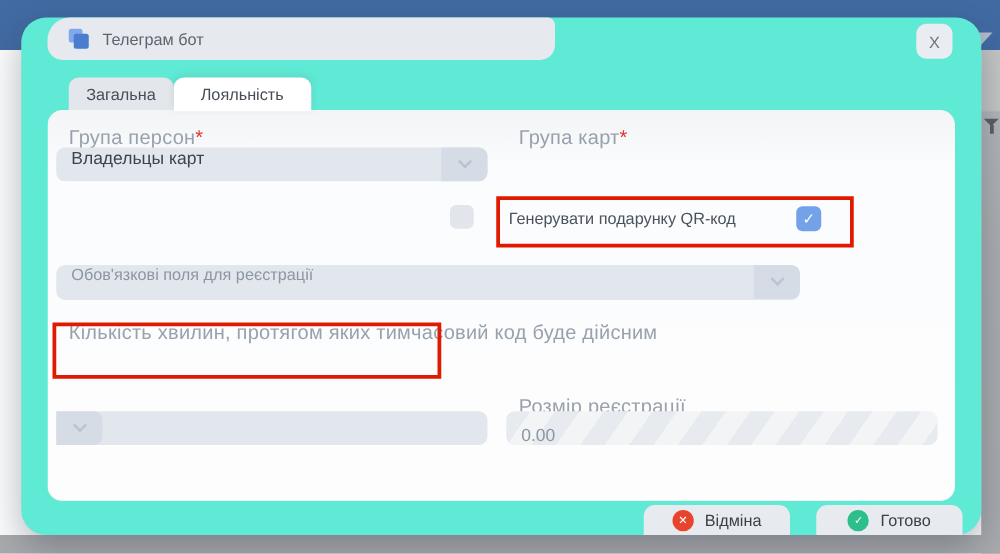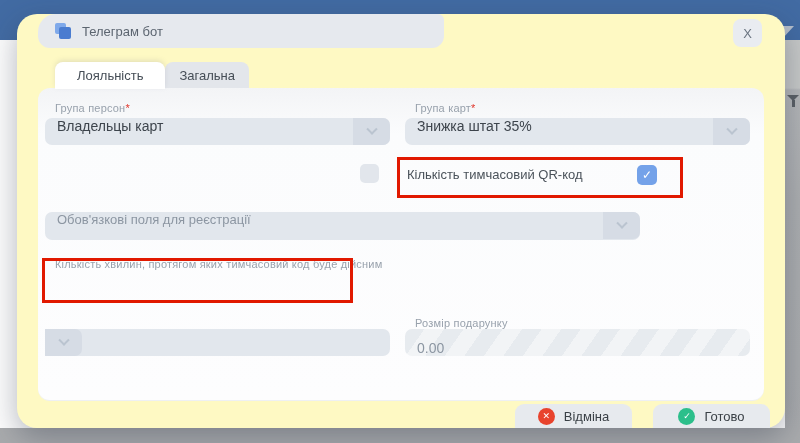--- a/index.html
+++ b/index.html
@@ -19,42 +19,42 @@
   .band-chevron{position:absolute;left:772px;top:26px;width:0;height:0;
     border-left:11px solid transparent;border-right:11px solid transparent;border-top:12px solid #c9ced4;opacity:.85;}
   .bg-right{position:absolute;left:785px;top:40px;width:15px;height:403px;
     background:linear-gradient(180deg,#c6c8c7 0,#c6c8c7 48px,#b4b6b8 50px,#acaeb0 160px,#a9abad 100%);}
   .funnel{position:absolute;left:2px;top:55px;width:0;height:0;
     border-left:6px solid transparent;border-right:6px solid transparent;border-top:6px solid #5a5f64;}
   .funnel::after{content:"";position:absolute;left:-1.5px;top:-1px;width:3px;height:7px;background:#5a5f64;}
   .bg-bottom{position:absolute;left:0;top:428px;width:800px;height:15px;background:#a9abad;}
 
   
-  .modal{position:absolute;left:17px;top:14px;width:768px;height:414px;background:#fef9c3;
+  .modal{position:absolute;left:17px;top:14px;width:768px;height:414px;background:#5eead4;
     border-radius:20px;box-shadow:0 10px 30px rgba(40,50,70,.35);z-index:10;}
   .modal-chip{position:absolute;left:21px;top:0;width:406px;height:34px;background:#e6e9ee;
     border-radius:18px 6px 12px 12px;display:flex;align-items:center;gap:11px;padding-left:17px;}
   .chip-icon{position:relative;width:16px;height:16px;flex:0 0 16px;}
   .chip-icon .sq1{position:absolute;left:0;top:0;width:11px;height:11px;background:#7fa9ea;border-radius:2px;}
   .chip-icon .sq2{position:absolute;left:4px;top:4px;width:12px;height:12px;background:#4a7cd0;border-radius:2px;}
   .chip-title{font-size:13px;color:#5c6570;}
   .close{position:absolute;right:23px;top:5px;width:29px;height:28px;border:none;background:#e9ecf1;
     border-radius:8px;font-size:13px;color:#6a7480;cursor:pointer;font-family:inherit;}
 
   
   .tabs{position:absolute;left:38px;top:48px;display:flex;}
   .tab{height:27px;padding:0 14px;display:flex;align-items:center;font-size:13px;color:#454d56;
     background:#e3e6eb;border-radius:8px 8px 0 0;cursor:pointer;}
   .tab.active{background:#fff;box-shadow:0 -2px 5px rgba(120,130,145,.18);position:relative;z-index:2;padding:0 22px;}
 
   
   .panel{position:absolute;left:21px;top:74px;width:726px;height:313px;border-radius:12px;
     background:linear-gradient(180deg,#f3f4f6 0,#fbfcfd 46px,#fdfdfe 100%);
     border-bottom:1px solid #eef0f3;}
-  .flabel{position:absolute;font-size:11px;color:#98a1ac;letter-spacing:.2px;}
+  .flabel{position:absolute;font-size:16px;color:#98a1ac;letter-spacing:.2px;}
   .req{color:#e0352b;}
   .field{position:absolute;height:27px;background:#e2e7ed;border-radius:7px;display:flex;align-items:flex-start;}
   .field .val{font-size:14px;color:#3d444c;padding-left:12px;flex:1;white-space:nowrap;overflow:hidden;}
   .field .val.placeholder{font-size:13px;color:#8c96a2;}
   .dd-btn{width:37px;height:27px;background:#d6dce5;border-radius:0 7px 7px 0;flex:0 0 37px;
     display:flex;align-items:center;justify-content:center;cursor:pointer;}
   .chev{width:8px;height:8px;border-right:2px solid #bac4d0;border-bottom:2px solid #bac4d0;
     transform:rotate(45deg) translate(-2px,-2px);}
   .chk-label{position:absolute;font-size:13px;color:#4a525a;line-height:17px;}
   .checkbox{position:absolute;width:19px;height:19px;background:#e2e6ec;border-radius:5px;cursor:pointer;}
@@ -99,69 +99,63 @@
     <div class="modal-chip">
       <span class="chip-icon">
           <i class="sq1"></i>
           <i class="sq2"></i>
         </span>
       <span class="chip-title">Телеграм бот</span>
     </div>
     <button class="close">X</button>
 
     <div class="tabs">
+      <div class="tab">Загальна</div>
       <div class="tab active">Лояльність</div>
-      <div class="tab">Загальна</div>
     </div>
 
     <div class="panel">
 
       <label class="flabel" style="left:17px;top:14px;">
         <span>Група персон</span><span class="req">*</span>
       </label>
       <div class="field" style="left:7px;top:30px;width:345px;">
         <span class="val">Владельцы карт</span>
         <span class="dd-btn">
             <i class="chev"></i>
           </span>
       </div>
 
       <label class="flabel" style="left:377px;top:14px;">
         <span>Група карт</span><span class="req">*</span>
       </label>
-      <div class="field" style="left:367px;top:30px;width:345px;">
-        <span class="val">Знижка штат 35%</span>
-        <span class="dd-btn">
-            <i class="chev"></i>
-          </span>
-      </div>
 
       <div class="checkbox" style="left:322px;top:76px;"></div>
 
-      <div class="chk-label" style="left:369px;top:78px;">Кількість тимчасовий QR-код</div>
+      <div class="chk-label" style="left:369px;top:78px;">Генерувати подарунку QR-код</div>
       <div class="checkbox checked" style="left:599px;top:77px;">
         <span>✓</span>
       </div>
 
       <div class="field" style="left:7px;top:124px;width:595px;height:28px;">
         <span class="val placeholder">Обов'язкові поля для реєстрації</span>
         <span class="dd-btn">
             <i class="chev"></i>
           </span>
       </div>
 
       <label class="flabel" style="left:17px;top:170px;">Кількість хвилин, протягом яких тимчасовий код буде дійсним</label>
 
       <div class="field" style="left:7px;top:241px;width:345px;">
         <span class="dd-btn">
             <i class="chev"></i>
           </span>
       </div>
 
-      <label class="flabel" style="left:377px;top:229px;">Розмір подарунку</label>
+      <label class="flabel" style="left:377px;top:229px;">Розмір реєстрації</label>
       <div class="disabled-input" style="left:367px;top:241px;width:345px;">
         <span class="val">0.00</span>
       </div>
 
     </div>
 
     <button class="btn" style="left:498px;width:117px;">
       <span class="circ red">✕</span>
       <span>Відміна</span>
     </button>

